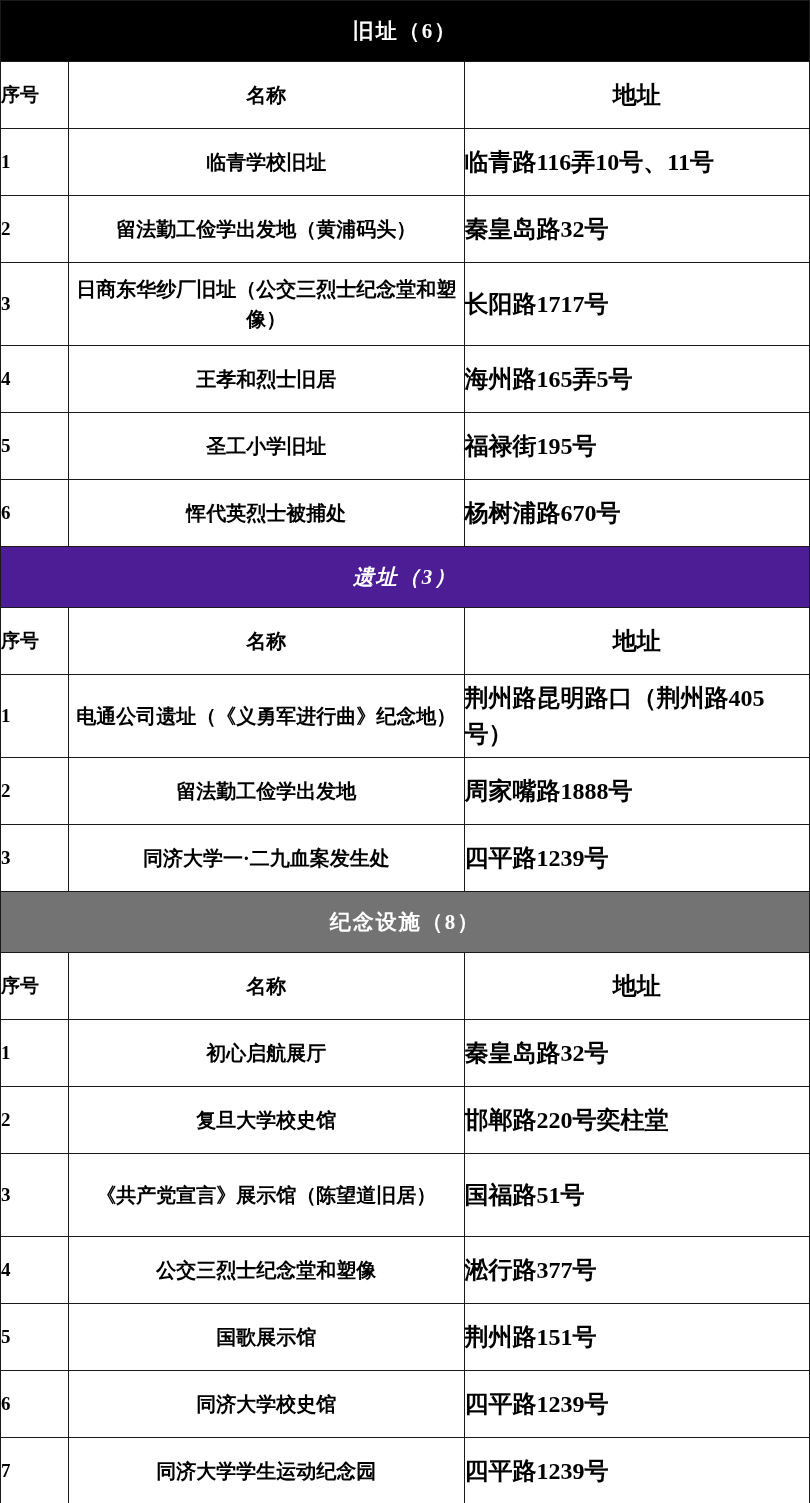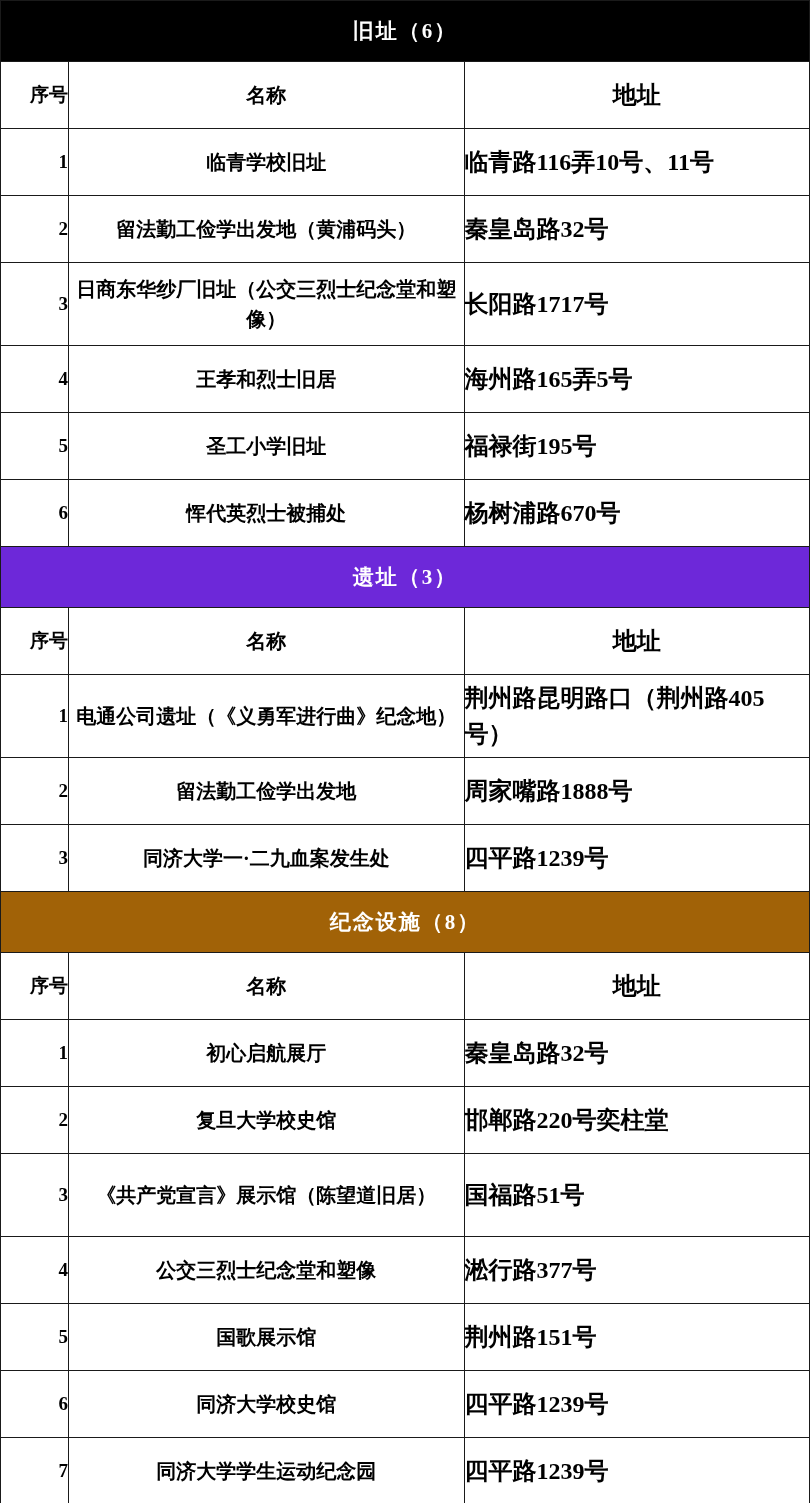--- a/index.html
+++ b/index.html
@@ -31,37 +31,37 @@
     text-align: center;
     font-size: 21px;
     font-weight: bold;
     letter-spacing: 2px;
     height: 60px;
     line-height: 60px;
     border-left: 1px solid transparent;
     border-right: 1px solid transparent;
   }
   .sec-red td { background: #000000; }
-  .sec-green td { background: #6d28d9; }
-  .sec-teal td { background: #a16207; }
+  .sec-green td { background: #4c1d95; font-style: italic; }
+  .sec-teal td { background: #737373; }
 
   .hdr td {
     height: 66px;
     text-align: center;
     font-size: 20px;
     font-weight: bold;
   }
   .hdr td.addr { text-align: center; }
 
   .col-no { width: 68px; }
   .col-name { width: 395px; }
   .col-addr { width: 345px; }
 
   td.no {
-    text-align: right;
+    text-align: left;
     font-size: 19px;
     font-weight: bold;
   }
   td.name {
     text-align: center;
     font-size: 20px;
     font-weight: bold;
     padding: 10px 12px;
     line-height: 1.5;
   }

